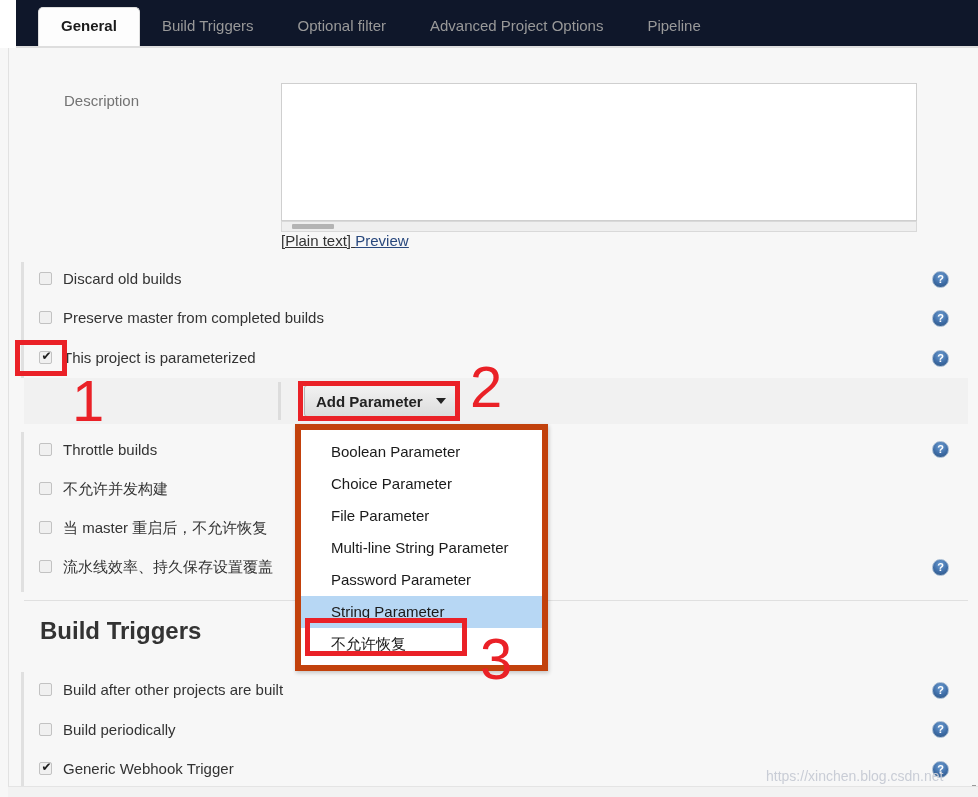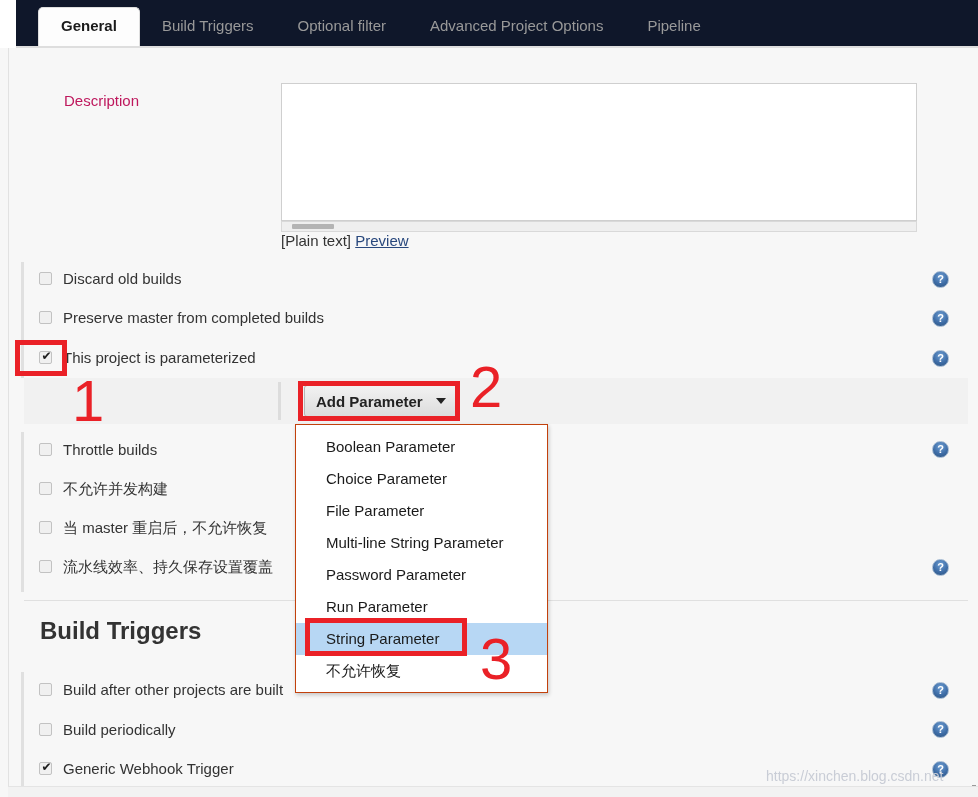--- a/index.html
+++ b/index.html
@@ -81,21 +81,21 @@
     left: 21px;
     width: 3px;
     background: #e0e0e0;
   }
 
   
   #desc-label {
     position: absolute;
     left: 64px; top: 92px;
     font-size: 15px;
-    color: #be185d;
+    color: #737373;
   }
   #desc-textarea {
     position: absolute;
     left: 281px; top: 83px;
     width: 636px; height: 138px;
     background: #ffffff;
     border: 1px solid #cfcfcf;
     box-sizing: border-box;
   }
   #desc-resize {
@@ -124,20 +124,21 @@
     left: 292px; top: 224px;
     width: 42px; height: 5px;
     background: #b4b4b4;
     border-radius: 1px;
   }
   #desc-meta {
     position: absolute;
     left: 281px; top: 232px;
     font-size: 15px;
     color: #333;
+    text-decoration: underline;
   }
   #desc-meta a {
     color: #29487d;
     text-decoration: underline;
   }
 
   
   .row {
     position: absolute;
     left: 24px;
@@ -230,21 +231,21 @@
     border-right: 5px solid transparent;
     border-top: 6px solid #222;
   }
 
   
   #dropdown {
     position: absolute;
     left: 295px; top: 424px;
     width: 253px;
     background: #ffffff;
-    border: 1px solid #c2410c;
+    border: 6px solid #c2410c;
     box-shadow: 1px 2px 4px rgba(0,0,0,0.20);
     box-sizing: border-box;
     padding: 6px 0 5px 0;
     z-index: 40;
   }
   .dd-item {
     height: 32px;
     line-height: 32px;
     padding-left: 30px;
     font-size: 15px;
@@ -412,21 +413,20 @@
 
   <div id="watermark">https://xinchen.blog.csdn.net</div>
   <div id="bottom-strip"></div>
 
   <div id="dropdown">
     <div class="dd-item">Boolean Parameter</div>
     <div class="dd-item">Choice Parameter</div>
     <div class="dd-item">File Parameter</div>
     <div class="dd-item">Multi-line String Parameter</div>
     <div class="dd-item">Password Parameter</div>
-    <div class="dd-item">Run Parameter</div>
     <div class="dd-item selected">String Parameter</div>
     <div class="dd-item">不允许恢复</div>
   </div>
 
   <div class="redbox" style="left:15px;top:340px;width:52px;height:36px;"></div>
   <div class="rednum" style="left:72px;top:372px;font-size:58px;">1</div>
 
   <div class="redbox" style="left:298px;top:381px;width:162px;height:40px;"></div>
   <div class="rednum" style="left:470px;top:358px;font-size:58px;">2</div>
 

